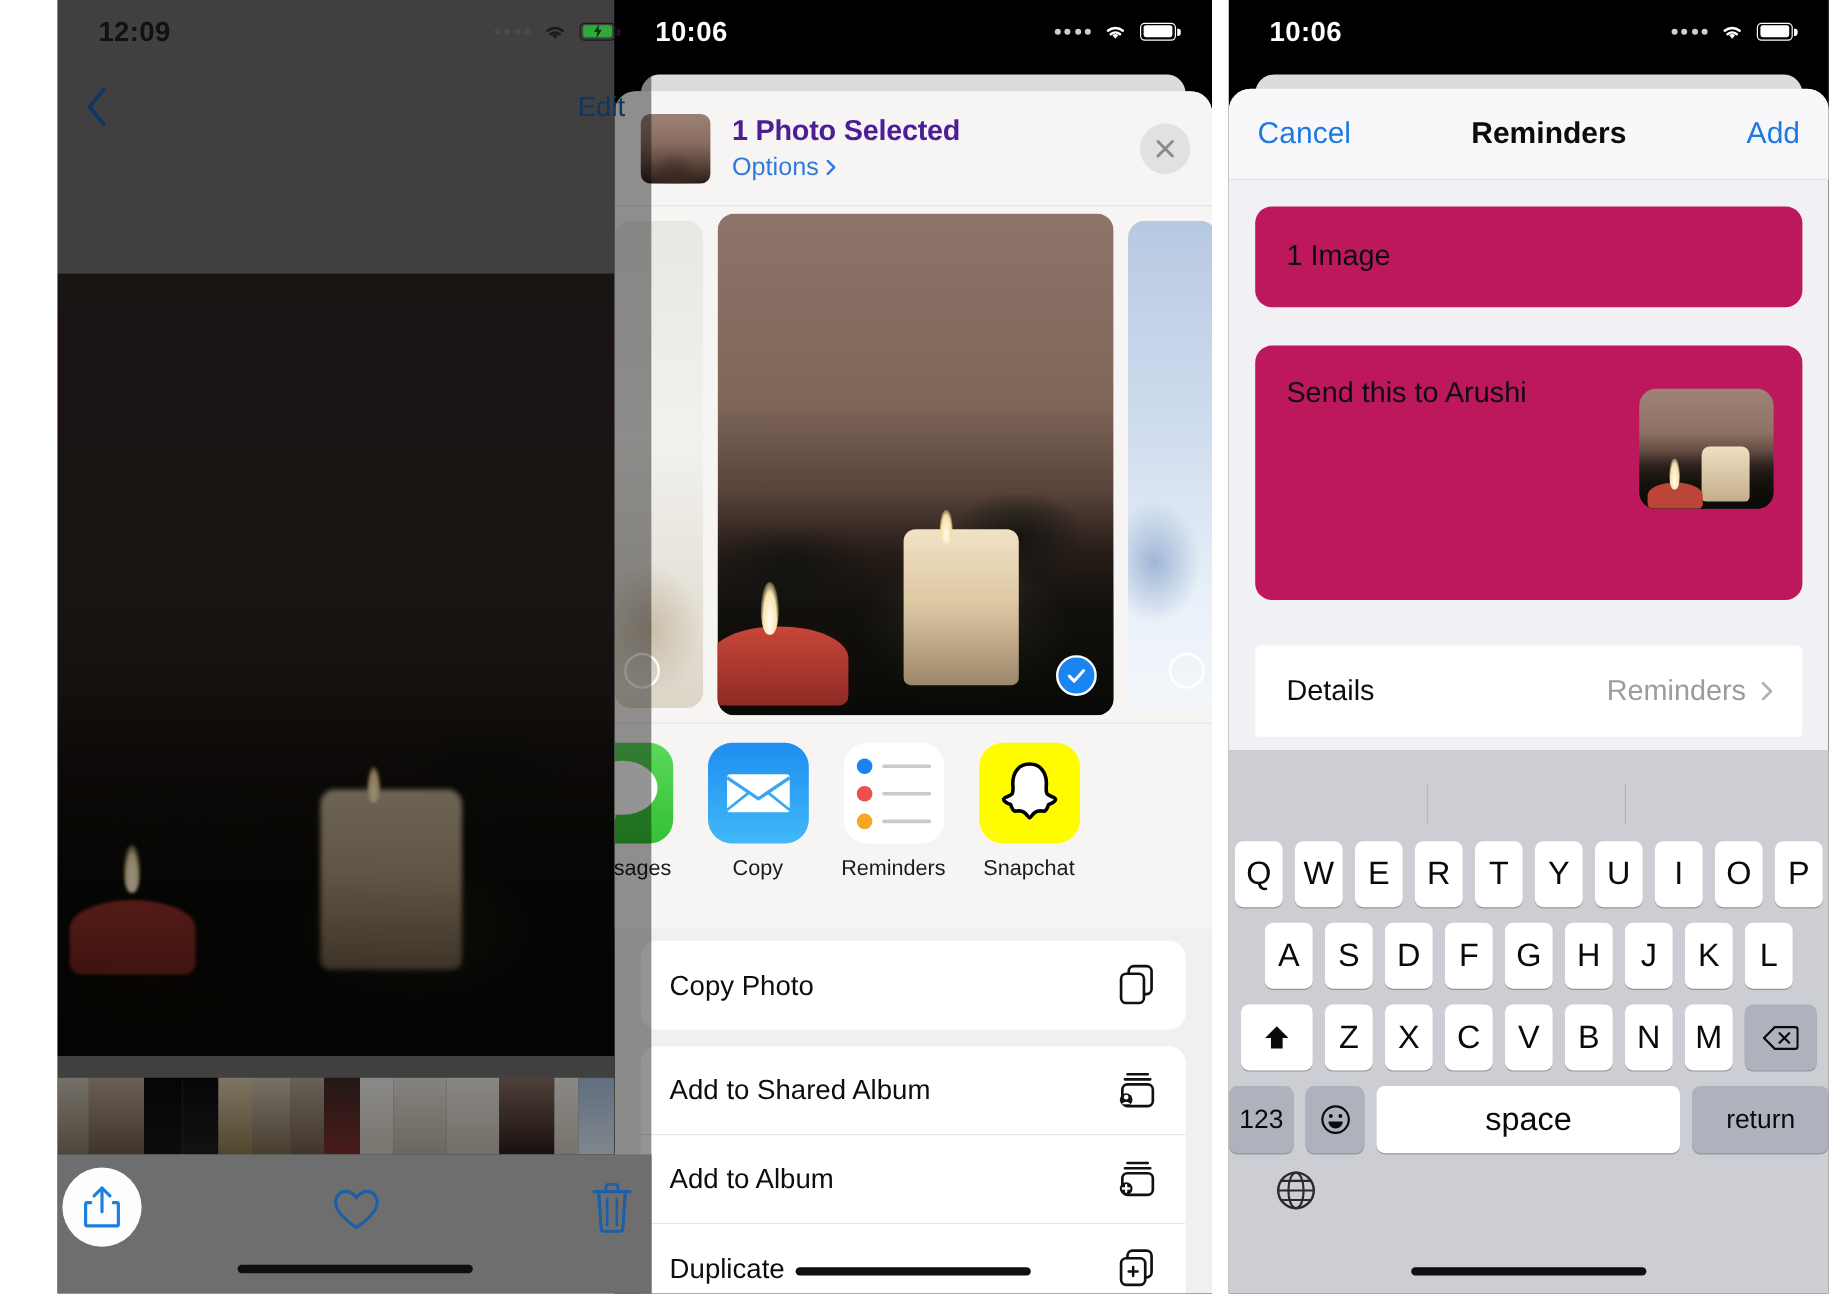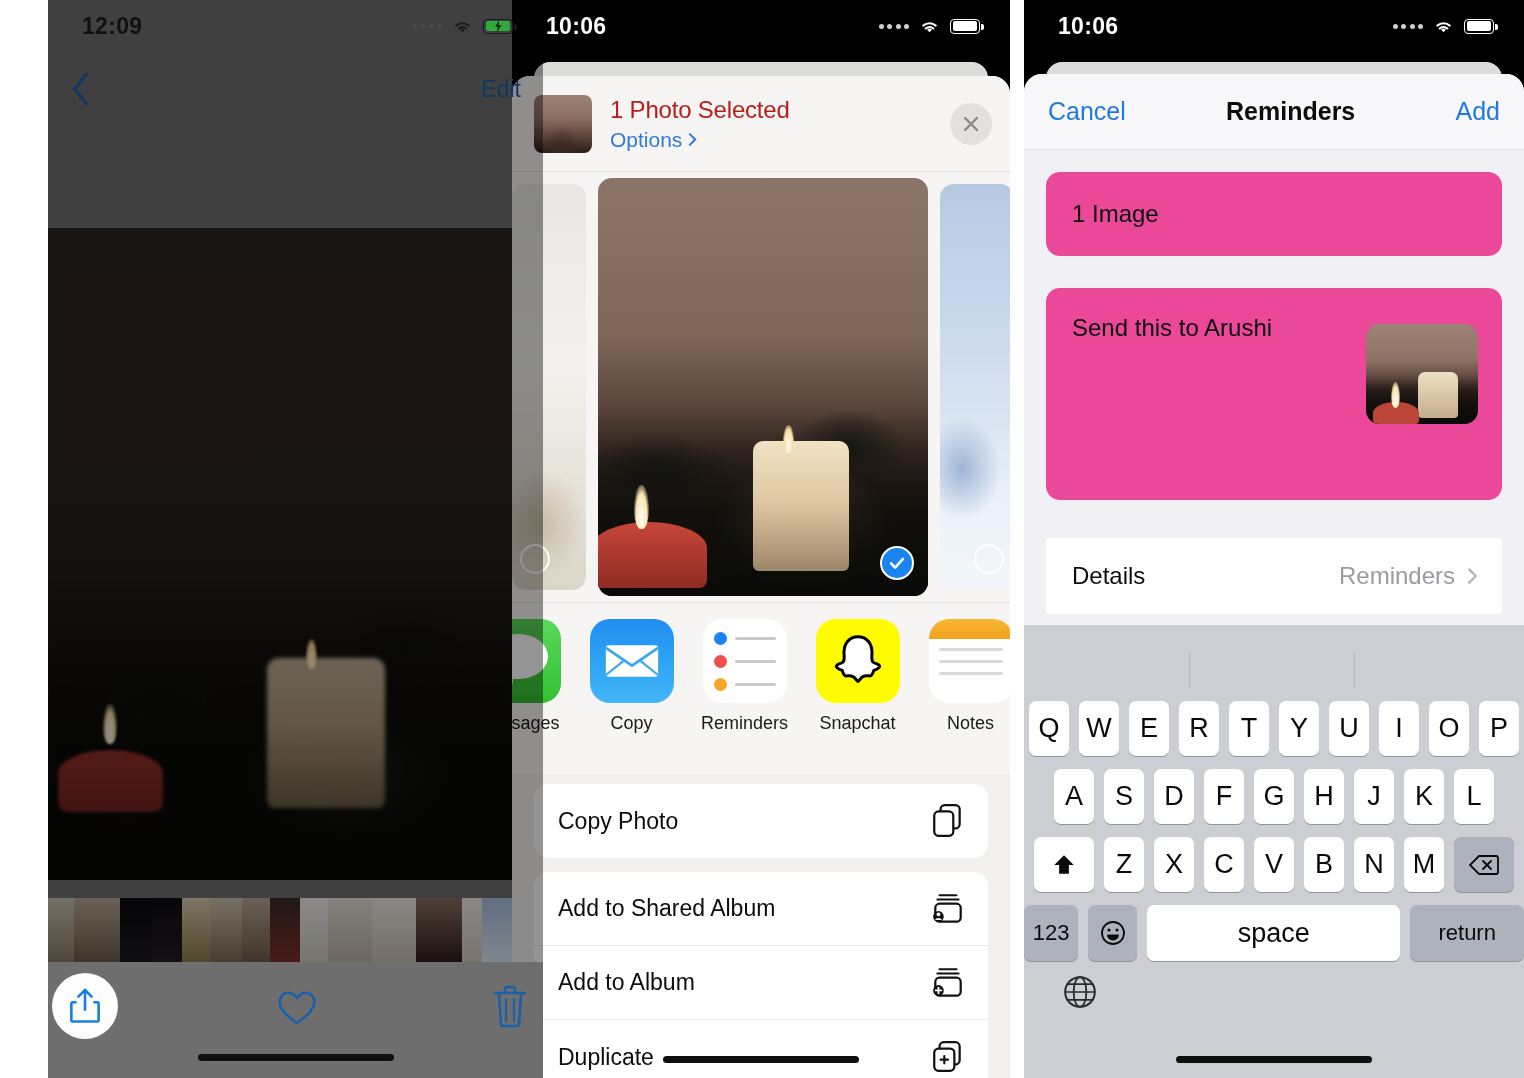--- a/index.html
+++ b/index.html
@@ -138,21 +138,21 @@
   .p2-head-thumb {
     width: 58px; height: 58px; border-radius: 8px; flex: 0 0 auto; overflow: hidden;
     background: linear-gradient(180deg,#9b8175 0%,#8b6e63 40%,#5d443b 72%,#2a1c18 100%);
     position: relative;
   }
   .p2-head-thumb::after {
     content: ""; position: absolute; left: 12%; bottom: 0; width: 70%; height: 46%;
     background: radial-gradient(ellipse at 50% 100%, #3a2822, rgba(58,40,34,0) 70%);
   }
   .p2-head-txt { margin-left: 18px; flex: 1; }
-  .p2-head-title { font-size: 24px; font-weight: 400; color: #b91c1c; letter-spacing: -.2px; }
+  .p2-head-title { font-size: 24px; font-weight: 700; color: #4c1d95; letter-spacing: -.2px; }
   .p2-options { font-size: 21px; color: #2f7bd8; margin-top: 4px; display: flex; align-items: center; gap: 6px; }
   .p2-close {
     width: 42px; height: 42px; border-radius: 50%; background: #e3e1df;
     display: flex; align-items: center; justify-content: center; flex: 0 0 auto;
   }
 
   .p2-carousel {
     height: 430px; background: #f6f5f3; display: flex; align-items: center;
     gap: 12px; padding: 0 0 0 0; overflow: hidden; position: relative;
   }
@@ -269,21 +269,21 @@
     background: #f1f0f5; border-radius: 18px 18px 0 0; overflow: hidden;
   }
   .p3-nav {
     height: 76px; background: #f8f8fa; display: flex; align-items: center;
     justify-content: space-between; padding: 0 24px; border-bottom: 1px solid #e3e2e7;
   }
   .p3-cancel, .p3-add { font-size: 25px; color: #1f7ae0; }
   .p3-title { font-size: 25px; font-weight: 700; color: #0c0c0c; }
 
   .p3-body { padding: 22px 22px 0; }
-  .p3-card { background: #ec4899; border-radius: 14px; }
+  .p3-card { background: #be185d; border-radius: 14px; }
   .p3-card-image { height: 84px; display: flex; align-items: center; padding: 0 26px; }
   .p3-card-image span { font-size: 24px; color: #0d0d0d; }
   .p3-card-note { height: 212px; position: relative; padding: 26px; margin-top: 32px; }
   .p3-note-text { font-size: 24px; color: #0d0d0d; }
   .p3-note-thumb {
     position: absolute; right: 24px; top: 36px; width: 112px; height: 100px; border-radius: 14px;
     overflow: hidden;
     background: linear-gradient(180deg,#9e8377 0%,#8f7265 36%,#3d2b24 66%,#160f0b 100%);
   }
   .p3-note-thumb .t-flame {
@@ -536,29 +536,20 @@
             <div class="app-label">Reminders</div>
           </div>
           <div class="app-cell">
             <div class="app-icon ic-snapchat">
               <svg viewBox="0 0 60 62" width="56" height="58">
                 <path d="M30 5 C40 5 45 13 45 22 c0 5-1 8 1 10 2 2 6 2 7 4 1 2-3 4-6 5-1 3-2 6-4 6-3 0-5-1-8 1-3 2-4 5-5 5s-2-3-5-5c-3-2-5-1-8-1-2 0-3-3-4-6-3-1-7-3-6-5 1-2 5-2 7-4 2-2 1-5 1-10C15 13 20 5 30 5 Z" fill="#fff" stroke="#000" stroke-width="3.2" stroke-linejoin="round"></path>
               </svg>
             </div>
             <div class="app-label">Snapchat</div>
           </div>
-          <div class="app-cell">
-            <div class="app-icon ic-notes">
-              <div class="notes-top"></div>
-              <div class="notes-line"></div>
-                <div class="notes-line"></div>
-                <div class="notes-line"></div>
-            </div>
-            <div class="app-label">Notes</div>
-          </div>
         </div>
 
         <div class="p2-actions">
           <div class="act-group">
             <div class="act-row">
               <span>Copy Photo</span>
               <svg class="act-icon" viewBox="0 0 32 34">
                 <rect x="9" y="2" width="18" height="22" rx="4" fill="none" stroke="#111" stroke-width="2.1"></rect>
                 <rect x="3" y="8" width="18" height="23" rx="4" fill="#fff" stroke="#111" stroke-width="2.1"></rect>
               </svg>

